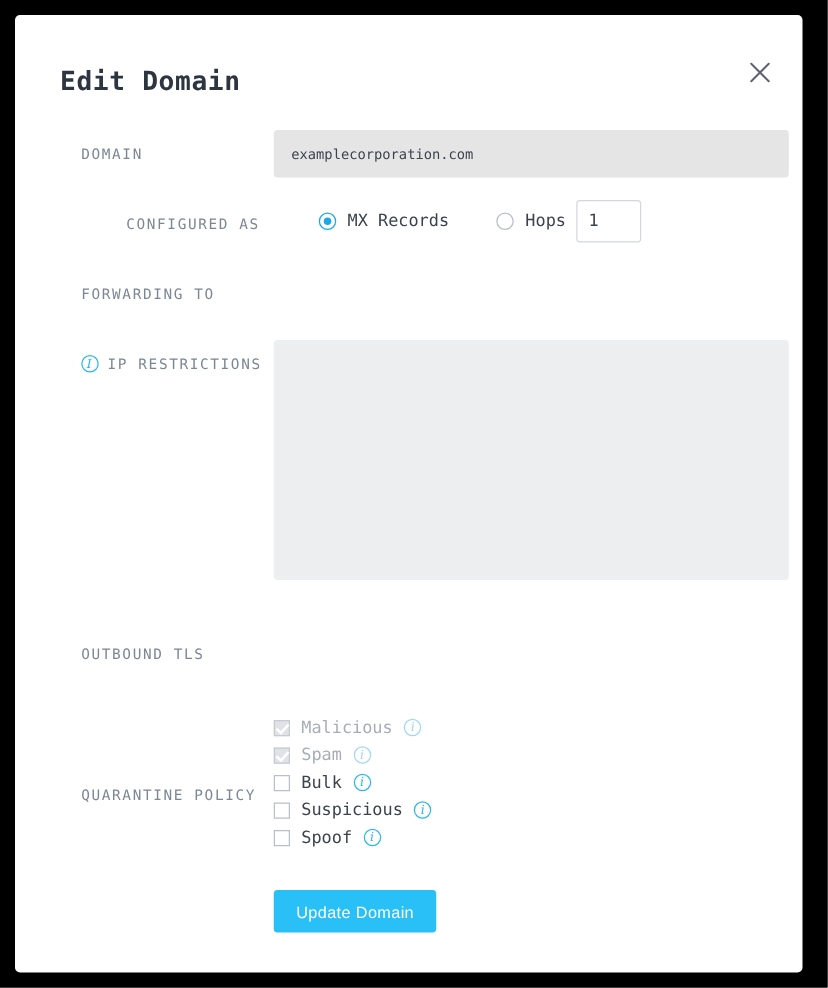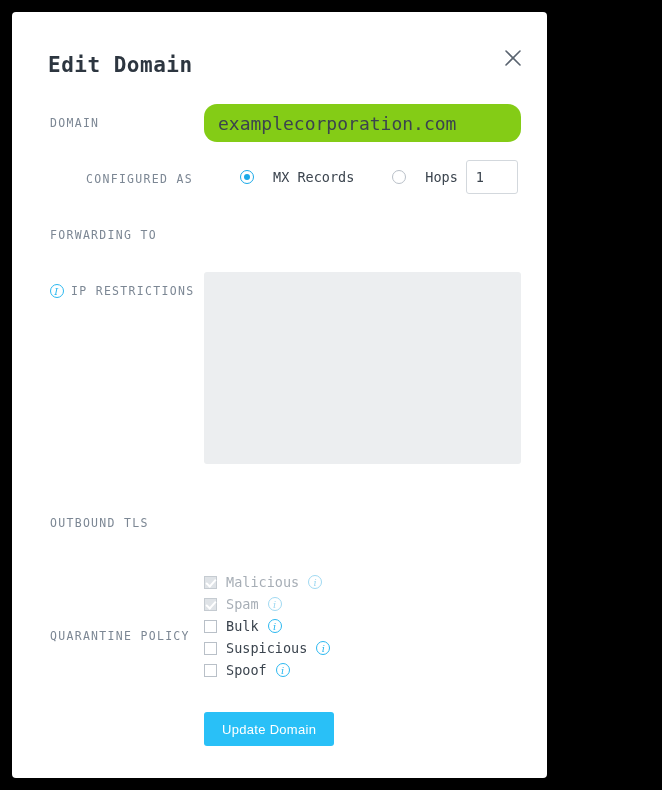--- a/index.html
+++ b/index.html
@@ -10,21 +10,21 @@
   body {
     width: 662px;
     height: 790px;
     overflow: hidden;
     font-family: "DejaVu Sans Mono", monospace;
   }
   .modal {
     position: absolute;
     left: 12px;
     top: 12px;
-    width: 535px;
+    width: 630px;
     height: 766px;
     background: #ffffff;
     border-radius: 4px;
     box-sizing: border-box;
     overflow: hidden;
   }
   .close-btn {
     position: absolute;
     right: 22px;
     top: 34px;
@@ -38,21 +38,21 @@
     position: absolute;
     left: 36px;
     top: 41px;
     font-size: 21px;
     font-weight: bold;
     color: #2d3640;
     letter-spacing: 0.5px;
   }
   .form {
     position: absolute;
-    left: 0;
+    left: 15px;
     top: 92px;
     width: 100%;
   }
   .row {
     display: flex;
     align-items: flex-start;
     margin-bottom: 0;
   }
   .label-cell {
     width: 192px;
@@ -64,29 +64,29 @@
     letter-spacing: 1.3px;
     text-transform: uppercase;
     display: flex;
     align-items: center;
   }
   .field-cell {
     flex: 1;
     padding-right: 26px;
   }
   .input-box {
-    background: #84cc16;
+    background: #e5e5e5;
     border: none;
-    border-radius: 13px;
+    border-radius: 3px;
     height: 38px;
     width: 100%;
     box-sizing: border-box;
     padding: 0 14px;
     font-family: "DejaVu Sans Mono", monospace;
-    font-size: 18px;
+    font-size: 11px;
     color: #3b444e;
     outline: none;
     display: flex;
     align-items: center;
   }
   .textarea-box {
     background: #eceef0;
     border: none;
     border-radius: 3px;
     height: 192px;
@@ -140,21 +140,21 @@
     left: 3px;
     top: 3px;
     width: 6px;
     height: 6px;
     border-radius: 50%;
     background: #1aa9e8;
   }
   .radio-line {
     display: flex;
     align-items: center;
-    gap: 19px;
+    gap: 9px;
     font-family: "DejaVu Sans Mono", monospace;
     font-size: 13.5px;
     color: #3b444e;
   }
   .cfg-row {
     display: flex;
     align-items: center;
     gap: 0;
   }
   .cfg-row .opt1 { margin-right: 38px; }

